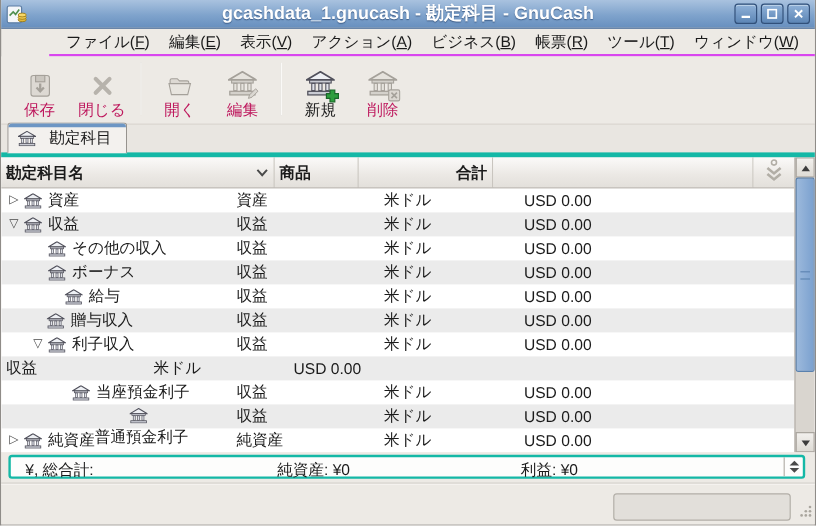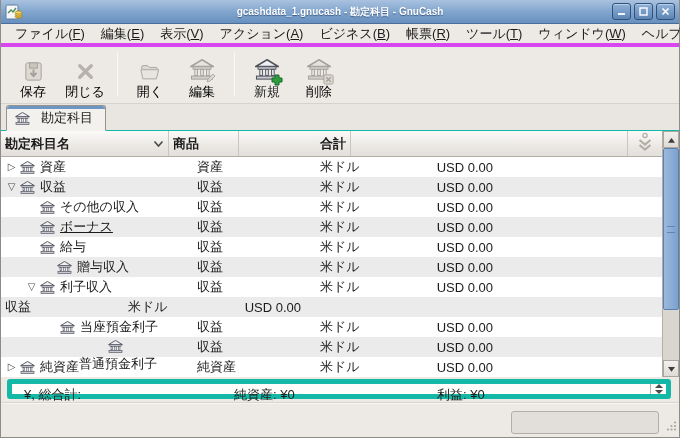--- a/index.html
+++ b/index.html
@@ -9,61 +9,61 @@
     font-size: 13px; color:#1b1b1b; background:#edeae5;
   }
   .window { width:680px; height:438px; display:flex; flex-direction:column;
     border-left:1px solid #8f8c88; border-right:1px solid #8f8c88; border-bottom:1px solid #8f8c88; }
 
   
   .titlebar { height:24px; flex:0 0 24px; position:relative;
     background:linear-gradient(180deg,#a9c2df 0%,#7fa3cc 55%,#6890bf 100%);
     border-bottom:1px solid #4a6d99; display:flex; align-items:center; }
   .title-icon { position:absolute; left:4px; top:3px; width:18px; height:18px; }
-  .title-text { flex:1; text-align:center; color:#fff; font-weight:bold; font-size:10px;
+  .title-text { flex:1; text-align:center; color:#fff; font-weight:bold; font-size:15px;
     text-shadow:0 1px 1px #3a5a85; white-space:nowrap; overflow:hidden; }
   .winbtns { position:absolute; right:4px; top:3px; display:flex; gap:3px; }
   .winbtn { width:19px; height:17px; border-radius:3px; border:1px solid #31507a;
     background:linear-gradient(180deg,#8fb1d8,#5d86b6); box-shadow:inset 0 1px 0 #b9d0e8;
     display:flex; align-items:center; justify-content:center; }
 
   
   .menubar { height:23px; flex:0 0 23px; background:#edeae5; display:flex; align-items:center;
-    padding-left:6px; border-bottom:4px solid #d946ef; }
+    padding-left:6px; border-bottom:2px solid #d946ef;margin-left:40px; }
   .menu-item { padding:2px 8px; white-space:nowrap; cursor:default; }
   .menu-item u { text-decoration:underline; }
 
   
   .toolbar { height:57px; flex:0 0 57px; background:#edeae5; display:flex; align-items:center;
     padding:2px 6px 4px 6px; border-bottom:1px solid #d6d3cd; }
   .tool-btn { width:52px; height:49px; display:flex; flex-direction:column; align-items:center;
     justify-content:flex-end; gap:2px; border-radius:3px; }
   .tool-btn .ticon { height:26px; display:flex; align-items:flex-end; justify-content:center; }
   .tool-btn .tlabel { font-size:13px; line-height:14px; }
-  .tool-btn.disabled .tlabel { color:#000000; }
+  .tool-btn.disabled .tlabel { color:#be185d; }
   .tool-sep { width:1px; height:44px; background:#d0ccc6; border-right:1px solid #faf9f7; margin:0 6px; }
 
   
   .tabbar { height:27px; flex:0 0 27px; background:#e9e6e1; position:relative;
-    border-bottom:1px solid #14b8a6; display:flex; align-items:flex-end; padding-left:5px; }
+    border-bottom:4px solid #14b8a6; display:flex; align-items:flex-end; padding-left:5px; }
   .tab.active { height:26px; margin-bottom:-1px; background:#f3f1ee;
     border:1px solid #96938e; border-bottom:1px solid #f3f1ee; border-radius:3px 3px 0 0;
     display:flex; align-items:center; gap:6px; padding:0 12px 0 8px; position:relative; }
   .tab.active::before { content:""; position:absolute; top:0; left:0; right:0; height:3px;
     background:#6d96c4; border-radius:3px 3px 0 0; }
 
   
   .content { flex:1; display:flex; background:#fff; overflow:hidden; }
   .tree { flex:1; display:flex; flex-direction:column; overflow:hidden; }
   .thead { height:26px; flex:0 0 26px; display:flex;
     background:linear-gradient(180deg,#fbfaf9 0%,#ebe8e4 60%,#e3e0db 100%);
     border-bottom:1px solid #b3afa8; font-weight:bold; }
   .th { border-right:1px solid #c9c5bf; display:flex; align-items:center; padding:0 4px;
     background:linear-gradient(180deg,#fbfaf9 0%,#ebe8e4 60%,#e3e0db 100%); }
-  .th-name { width:168px; justify-content:space-between; }
+  .th-name { width:228px; justify-content:space-between; }
   .th-type { width:123px; }
   .th-comm { width:70px; }
   .th-total { width:112px; justify-content:flex-end;align-items:center; }
   .th-filler { flex:1; border-right:1px solid #c9c5bf; }
   .th-chooser { width:34px; justify-content:center; border-right:none; }
   .rows { flex:1; overflow:hidden; }
   .row { height:20px; display:flex; align-items:center; }
   .row.stripe { background:#ebebeb; }
   .cell-name { width:192px; display:flex; align-items:center; overflow:hidden; white-space:nowrap; }
   .expander { width:17px; flex:0 0 17px; text-align:center; font-size:10px; color:#4a4a4a; line-height:20px; }
@@ -80,21 +80,21 @@
     border:1px solid #aaa69f; display:flex; align-items:center; justify-content:center; }
   .strack { flex:1; position:relative; }
   .sthumb { position:absolute; left:0; right:0; top:0; height:162px; border-radius:2px;
     background:linear-gradient(90deg,#9cb9dc,#7ba1cf); border:1px solid #5a81ae; }
   .sthumb::after { content:""; position:absolute; left:3px; right:3px; top:50%; height:5px; margin-top:-3px;
     border-top:1px solid #5f86b3; border-bottom:1px solid #5f86b3; }
 
   
   .summarybar { height:25px; flex:0 0 25px; background:#edeae5; position:relative; }
   .sum-field { position:absolute; left:6px; right:8px; top:2px; bottom:3px;
-    background:#fdfdfc; border:5px solid #14b8a6; border-radius:3px; }
+    background:#fdfdfc; border:2px solid #14b8a6; border-radius:3px; }
   .sum-text { position:absolute; top:2px; font-size:13px; color:#1b1b1b; white-space:nowrap; }
   .sum-grand { left:12px; }
   .sum-net { left:222px;text-align:right; }
   .sum-profit { left:425px; }
   .sum-stepper { position:absolute; right:0; top:0; bottom:0; width:16px;
     border-left:1px solid #b5b1ab; display:flex; flex-direction:column;
     align-items:center; justify-content:center; gap:2px; }
   .tri-up { width:0; height:0; border-left:4px solid transparent; border-right:4px solid transparent;
     border-bottom:4px solid #4a4a4a; }
   .tri-down { width:0; height:0; border-left:4px solid transparent; border-right:4px solid transparent;
@@ -327,61 +327,61 @@
                 </svg>
               </span>
         <span>その他の収入</span>
       </div>
       <div class="cell-type">収益</div>
       <div class="cell-comm">米ドル</div>
       <div class="cell-total">USD 0.00</div>
       <div class="cell-fill"></div>
     </div>
           <div class="row stripe">
-      <div class="cell-name" style="padding-left: 22px; text-decoration: underline;">
-        <span class="expander"></span>
-        <span class="acct-icon">
-                <svg viewBox="0 0 16 14" width="15" height="13">
-                  <path d="M8 .5 L15.5 5 H.5 Z" fill="#eef0f4" stroke="#51515c"></path>
-                  <rect x="2" y="5.2" width="12" height="1.6" fill="#c9cbd3" stroke="#51515c" stroke-width="0.6"></rect>
-                  <rect x="3.2" y="7" width="1.8" height="4" fill="#e0e2e9" stroke="#51515c" stroke-width="0.6"></rect>
-                  <rect x="7.1" y="7" width="1.8" height="4" fill="#e0e2e9" stroke="#51515c" stroke-width="0.6"></rect>
-                  <rect x="11" y="7" width="1.8" height="4" fill="#e0e2e9" stroke="#51515c" stroke-width="0.6"></rect>
-                  <rect x="1" y="11.4" width="14" height="2" fill="#c9cbd3" stroke="#51515c" stroke-width="0.7"></rect>
-                </svg>
-              </span>
-        <span>ボーナス</span>
-      </div>
-      <div class="cell-type">収益</div>
-      <div class="cell-comm">米ドル</div>
-      <div class="cell-total">USD 0.00</div>
-      <div class="cell-fill"></div>
-    </div>
-          <div class="row">
       <div class="cell-name" style="padding-left: 22px;">
         <span class="expander"></span>
         <span class="acct-icon">
                 <svg viewBox="0 0 16 14" width="15" height="13">
                   <path d="M8 .5 L15.5 5 H.5 Z" fill="#eef0f4" stroke="#51515c"></path>
                   <rect x="2" y="5.2" width="12" height="1.6" fill="#c9cbd3" stroke="#51515c" stroke-width="0.6"></rect>
                   <rect x="3.2" y="7" width="1.8" height="4" fill="#e0e2e9" stroke="#51515c" stroke-width="0.6"></rect>
                   <rect x="7.1" y="7" width="1.8" height="4" fill="#e0e2e9" stroke="#51515c" stroke-width="0.6"></rect>
                   <rect x="11" y="7" width="1.8" height="4" fill="#e0e2e9" stroke="#51515c" stroke-width="0.6"></rect>
                   <rect x="1" y="11.4" width="14" height="2" fill="#c9cbd3" stroke="#51515c" stroke-width="0.7"></rect>
                 </svg>
               </span>
+        <span>ボーナス</span>
+      </div>
+      <div class="cell-type">収益</div>
+      <div class="cell-comm">米ドル</div>
+      <div class="cell-total">USD 0.00</div>
+      <div class="cell-fill"></div>
+    </div>
+          <div class="row">
+      <div class="cell-name" style="padding-left: 36px;">
+        <span class="expander"></span>
+        <span class="acct-icon">
+                <svg viewBox="0 0 16 14" width="15" height="13">
+                  <path d="M8 .5 L15.5 5 H.5 Z" fill="#eef0f4" stroke="#51515c"></path>
+                  <rect x="2" y="5.2" width="12" height="1.6" fill="#c9cbd3" stroke="#51515c" stroke-width="0.6"></rect>
+                  <rect x="3.2" y="7" width="1.8" height="4" fill="#e0e2e9" stroke="#51515c" stroke-width="0.6"></rect>
+                  <rect x="7.1" y="7" width="1.8" height="4" fill="#e0e2e9" stroke="#51515c" stroke-width="0.6"></rect>
+                  <rect x="11" y="7" width="1.8" height="4" fill="#e0e2e9" stroke="#51515c" stroke-width="0.6"></rect>
+                  <rect x="1" y="11.4" width="14" height="2" fill="#c9cbd3" stroke="#51515c" stroke-width="0.7"></rect>
+                </svg>
+              </span>
         <span>給与</span>
       </div>
       <div class="cell-type">収益</div>
       <div class="cell-comm">米ドル</div>
       <div class="cell-total">USD 0.00</div>
       <div class="cell-fill"></div>
     </div>
           <div class="row stripe">
-      <div class="cell-name" style="padding-left: 39px; text-align: center;">
+      <div class="cell-name" style="padding-left: 21px; text-align: center;">
         <span class="expander"></span>
         <span class="acct-icon">
                 <svg viewBox="0 0 16 14" width="15" height="13">
                   <path d="M8 .5 L15.5 5 H.5 Z" fill="#eef0f4" stroke="#51515c"></path>
                   <rect x="2" y="5.2" width="12" height="1.6" fill="#c9cbd3" stroke="#51515c" stroke-width="0.6"></rect>
                   <rect x="3.2" y="7" width="1.8" height="4" fill="#e0e2e9" stroke="#51515c" stroke-width="0.6"></rect>
                   <rect x="7.1" y="7" width="1.8" height="4" fill="#e0e2e9" stroke="#51515c" stroke-width="0.6"></rect>
                   <rect x="11" y="7" width="1.8" height="4" fill="#e0e2e9" stroke="#51515c" stroke-width="0.6"></rect>
                   <rect x="1" y="11.4" width="14" height="2" fill="#c9cbd3" stroke="#51515c" stroke-width="0.7"></rect>
                 </svg>

